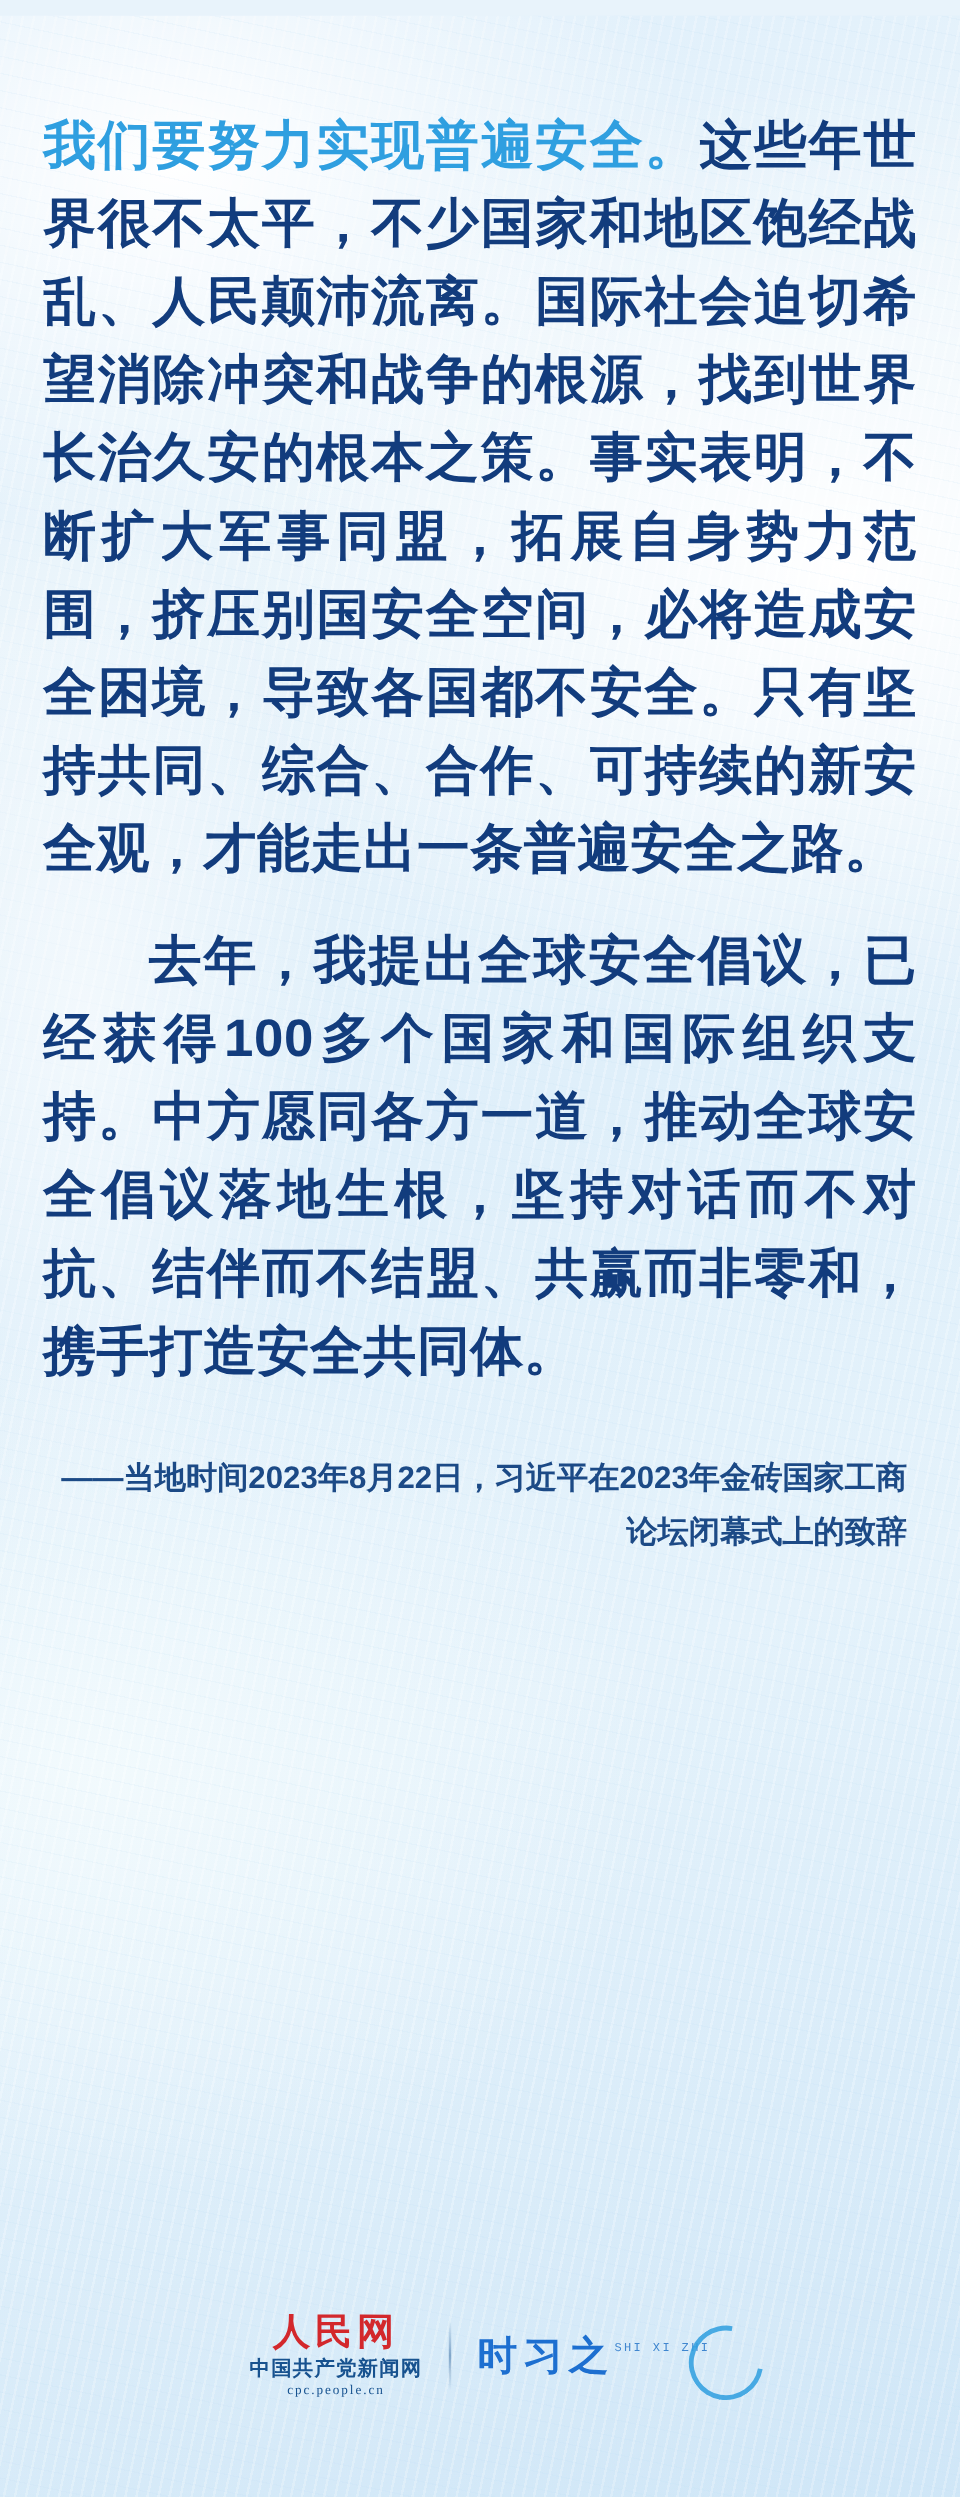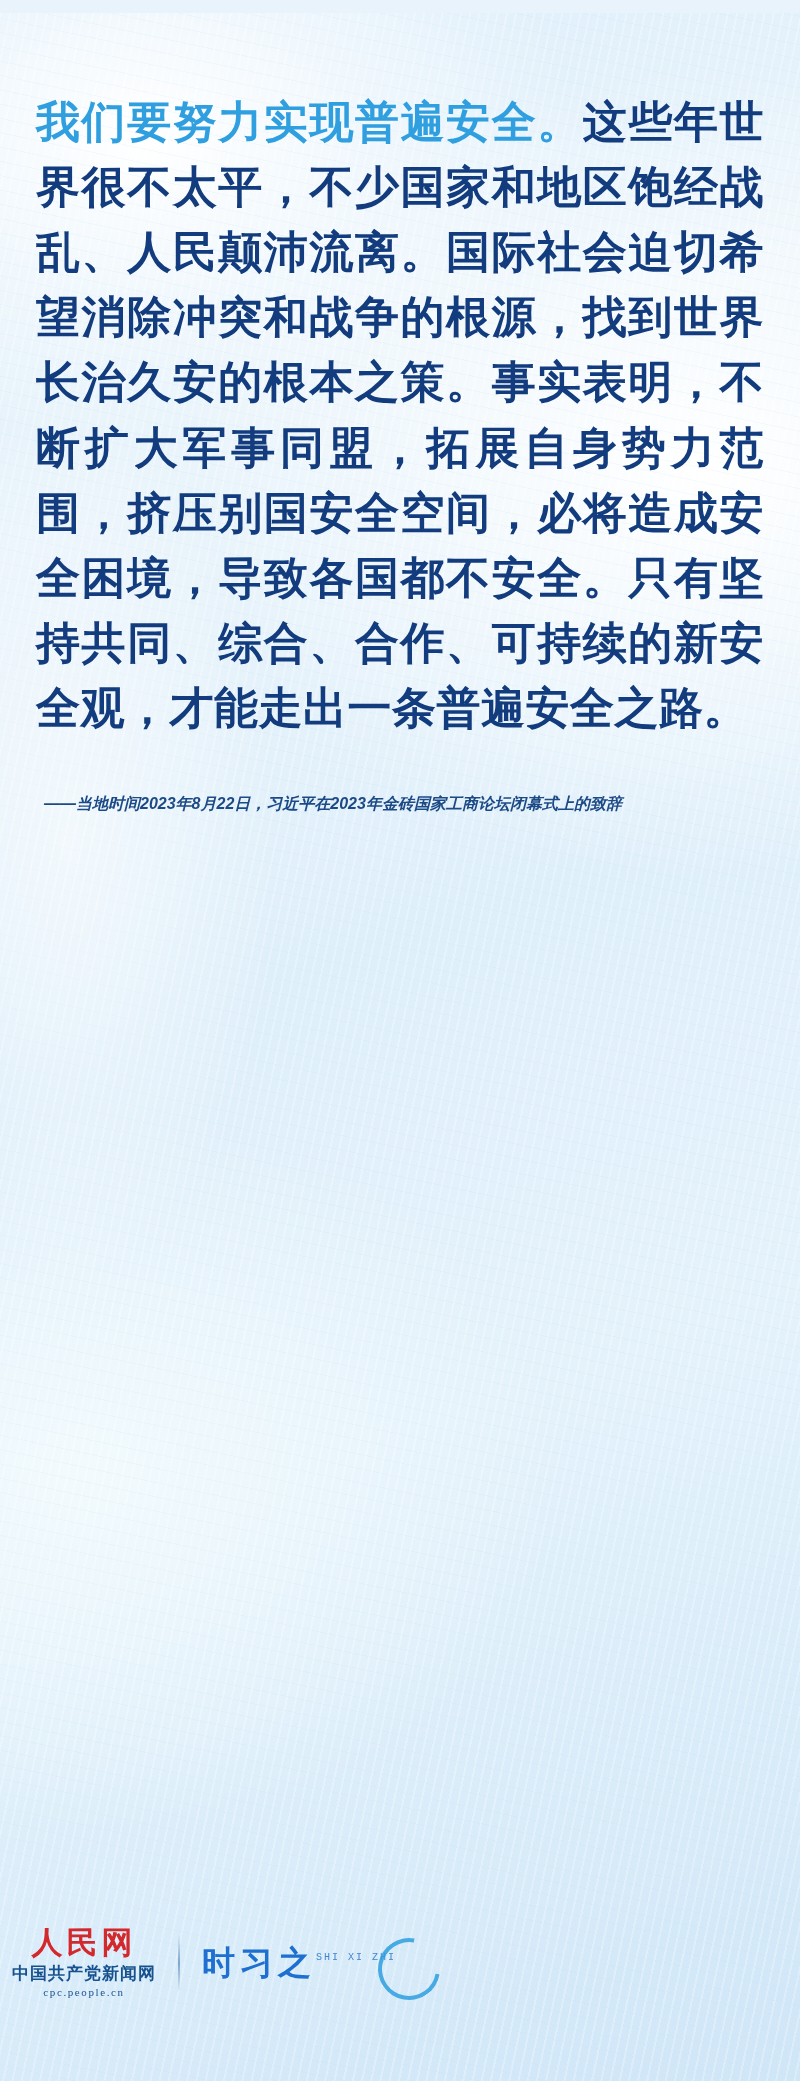--- a/index.html
+++ b/index.html
@@ -63,34 +63,34 @@
   }
   .para .lead {
     color: #2f9fe0;
   }
   .para.second {
     margin-top: 28px;
     text-indent: 88px;
   }
   .source {
     margin: 50px 8px 0 8px;
-    font-size: 16px;
+    font-size: 26px;
     line-height: 1.75;
     color: #1c4a86;
     font-weight: bold;
-    text-align: left;
-    font-style: italic;
+    text-align: right;
   }
   .footer {
     position: absolute;
-    left: 12px;
+    left: 0;
     right: 0;
     bottom: 96px;
     display: flex;
     align-items: center;
+    justify-content: center;
     gap: 22px;
   }
   .brand-left {
     display: flex;
     flex-direction: column;
     align-items: center;
     line-height: 1;
   }
   .brand-left .cn {
     font-size: 31px;
@@ -155,20 +155,23 @@
 <div class="poster">
   <div class="texture"></div>
   <div class="glow-left"></div>
 
   <div class="content">
 
     <p class="para first">
       <span class="lead">我们要努力实现普遍安全。</span><span>这些年世界很不太平，不少国家和地区饱经战乱、人民颠沛流离。国际社会迫切希望消除冲突和战争的根源，找到世界长治久安的根本之策。事实表明，不断扩大军事同盟，拓展自身势力范围，挤压别国安全空间，必将造成安全困境，导致各国都不安全。只有坚持共同、综合、合作、可持续的新安全观，才能走出一条普遍安全之路。</span>
     </p>
 
+    <p class="para second">
+      <span>去年，我提出全球安全倡议，已经获得100多个国家和国际组织支持。中方愿同各方一道，推动全球安全倡议落地生根，坚持对话而不对抗、结伴而不结盟、共赢而非零和，携手打造安全共同体。</span>
+    </p>
 
     <div class="source">——当地时间2023年8月22日，习近平在2023年金砖国家工商论坛闭幕式上的致辞</div>
   </div>
 
   <div class="footer">
     <div class="brand-left">
       <div class="cn">人民网</div>
       <div class="sub">中国共产党新闻网</div>
       <div class="url">cpc.people.cn</div>
     </div>

